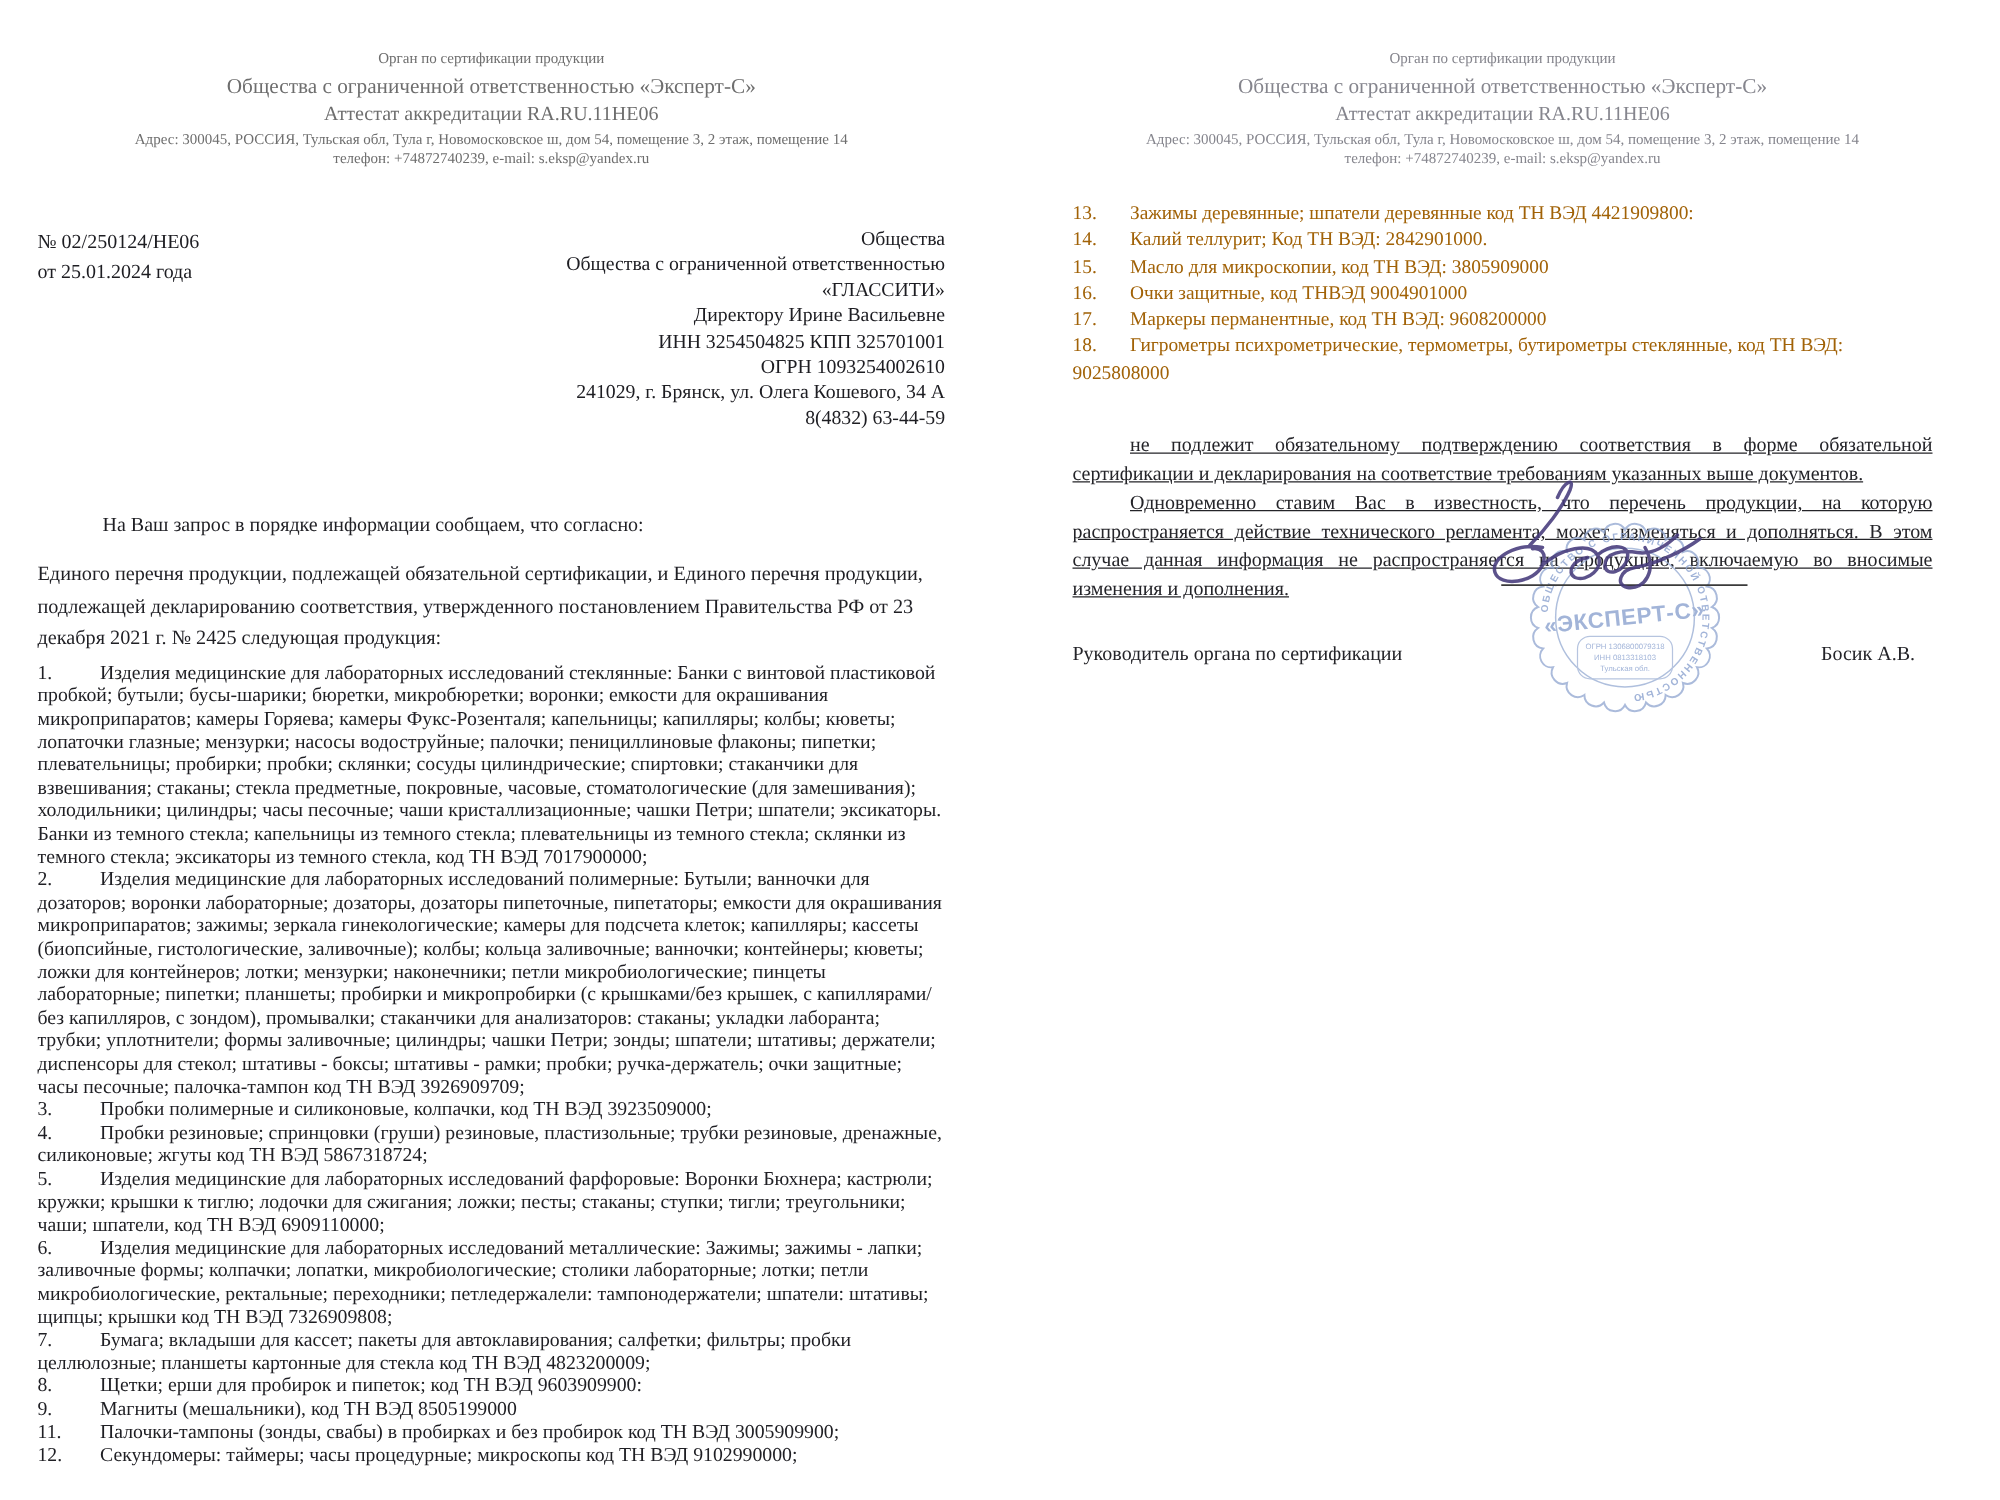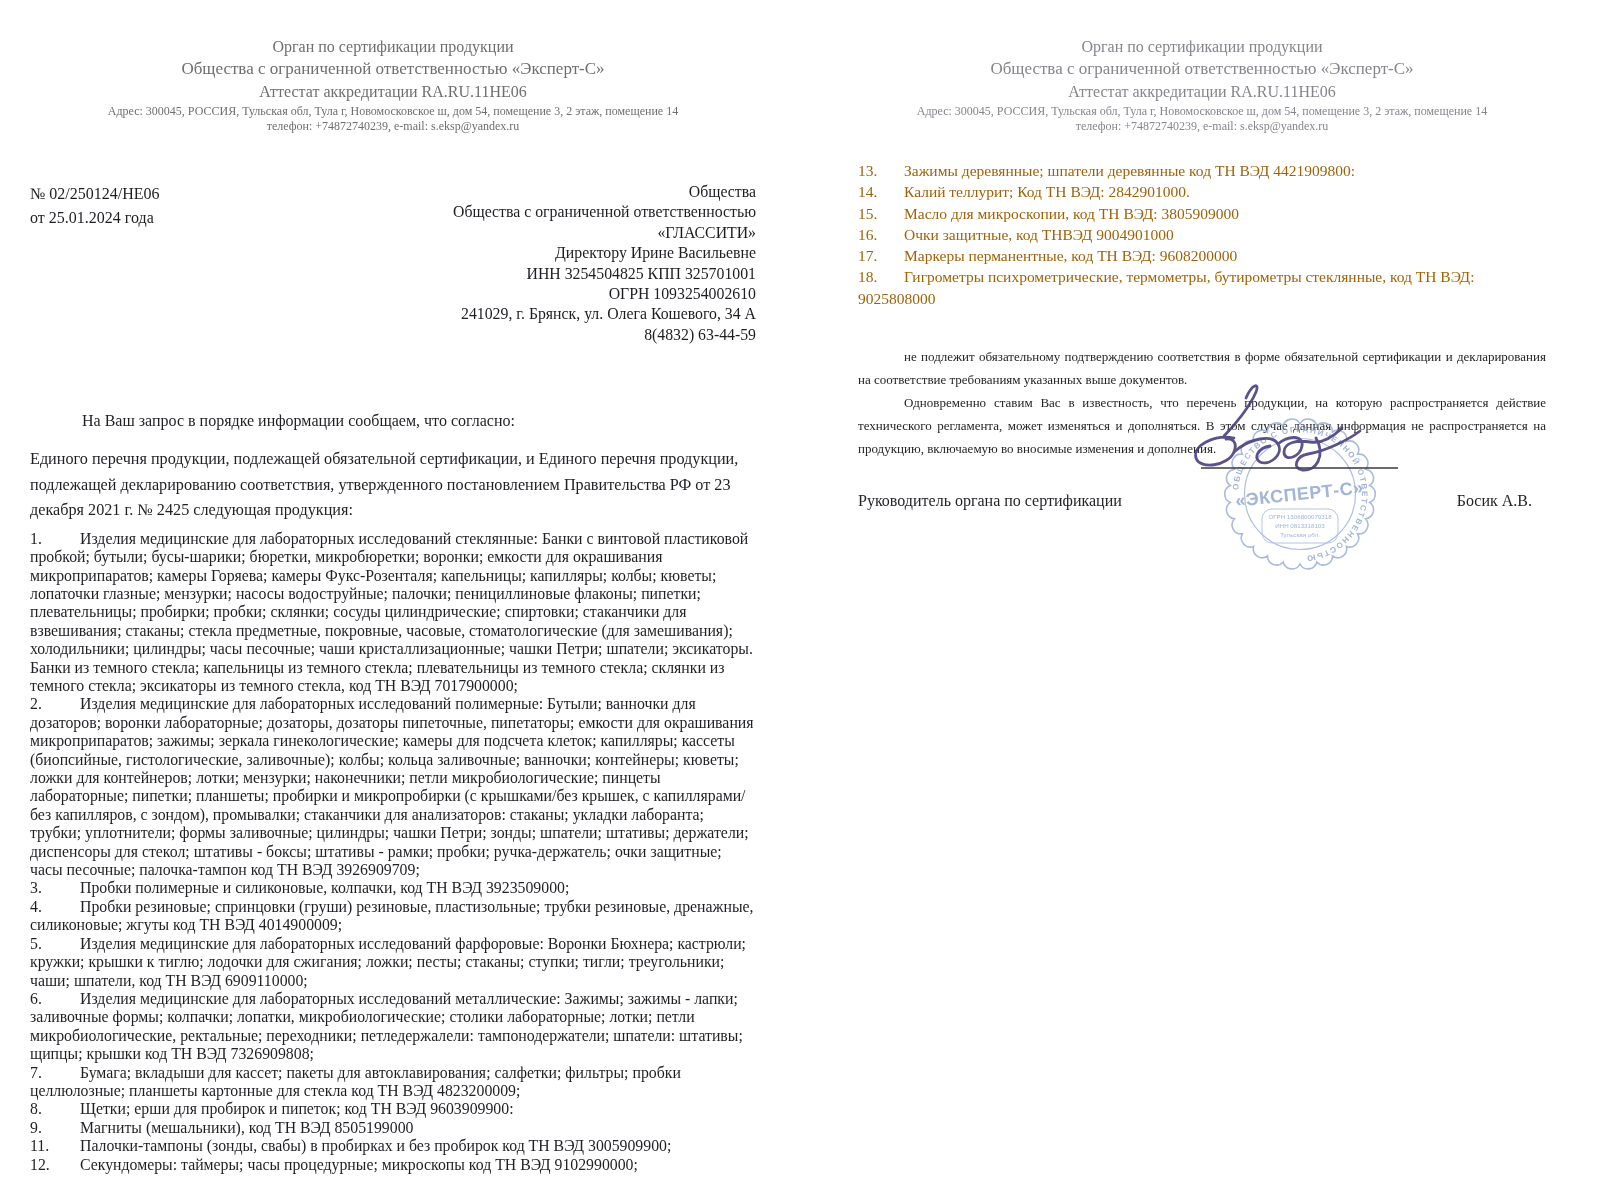--- a/index.html
+++ b/index.html
@@ -7,21 +7,21 @@
     width:1600px;height:1200px;background:#ffffff;overflow:hidden;
     font-family:"Liberation Serif","DejaVu Serif",serif;
     -webkit-font-smoothing:antialiased;
   }
   .page{position:absolute;top:36px;}
   #p1{left:30px;width:726px;}
   #p2{left:858px;width:688px;}
 
   
   .doc-header{text-align:center;}
-  .doc-header .h1{font-size:16px;line-height:21px;}
+  .doc-header .h1{font-size:12px;line-height:21px;}
   .doc-header .h2{font-size:17px;line-height:23px;}
   .doc-header .h3{font-size:16px;line-height:24px;}
   .doc-header .haddr{font-size:12px;line-height:15px;}
   #p1 .doc-header{color:#6e6e6e;}
   #p2 .doc-header{color:#85858d;}
 
   
   .ref-row{display:flex;justify-content:space-between;margin-top:48px;color:#1d1d22;}
   .ref{font-size:16px;line-height:24px;white-space:nowrap;}
   .addressee{text-align:right;font-size:15.8px;line-height:20.4px;}
@@ -30,21 +30,21 @@
   .intro{margin:64px 0 0;text-indent:52px;font-size:16px;line-height:24px;color:#1f1f24;}
   .basis{margin:14px 0 6px;font-size:16.2px;line-height:25.5px;color:#1f1f24;}
   .items{margin-top:2px;}
   .item{margin:0;font-size:15.8px;line-height:18.4px;color:#1f1f24;}
   .item .num{display:inline-block;width:50px;}
 
   #p2 .items{margin-top:26px;}
   #p2 .item{font-size:15.5px;line-height:21.3px;color:#a16207;}
   #p2 .item .num{width:46px;}
 
-  .para{margin:0;font-size:13px;line-height:23px;text-align:justify;text-indent:46px;color:#242429;}
+  .para{margin:0;font-size:16px;line-height:23px;text-align:justify;text-indent:46px;color:#242429;text-decoration:underline;}
   .para.first{margin-top:36px;}
 
   
   .sig-row{position:relative;margin-top:16px;height:80px;font-size:16px;color:#242429;}
   .sig-label{position:absolute;left:0;top:16px;}
   .sig-name{position:absolute;right:14px;top:16px;}
 
   .stamp{position:absolute;left:362px;top:378px;width:160px;height:160px;opacity:.8;filter:blur(.4px);pointer-events:none;}
   .stamp text{font-family:"Liberation Sans","DejaVu Sans",sans-serif;}
   .signature-svg{position:absolute;left:318px;top:340px;width:240px;height:140px;pointer-events:none;}
@@ -80,21 +80,21 @@
       </div>
     </div>
 
     <p class="intro">На Ваш запрос в порядке информации сообщаем, что согласно:</p>
     <p class="basis">Единого перечня продукции, подлежащей обязательной сертификации, и Единого перечня продукции, подлежащей декларированию соответствия, утвержденного постановлением Правительства РФ от 23 декабря 2021 г. № 2425 следующая продукция:</p>
 
     <div class="items">
       <p class="item"><span class="num">1.</span><span>Изделия медицинские для лабораторных исследований стеклянные: Банки с винтовой пластиковой пробкой; бутыли; бусы-шарики; бюретки, микробюретки; воронки; емкости для окрашивания микроприпаратов; камеры Горяева; камеры Фукс-Розенталя; капельницы; капилляры; колбы; кюветы; лопаточки глазные; мензурки; насосы водоструйные; палочки; пенициллиновые флаконы; пипетки; плевательницы; пробирки; пробки; склянки; сосуды цилиндрические; спиртовки; стаканчики для взвешивания; стаканы; стекла предметные, покровные, часовые, стоматологические (для замешивания); холодильники; цилиндры; часы песочные; чаши кристаллизационные; чашки Петри; шпатели; эксикаторы. Банки из темного стекла; капельницы из темного стекла; плевательницы из темного стекла; склянки из темного стекла; эксикаторы из темного стекла, код ТН ВЭД 7017900000;</span></p>
       <p class="item"><span class="num">2.</span><span>Изделия медицинские для лабораторных исследований полимерные: Бутыли; ванночки для дозаторов; воронки лабораторные; дозаторы, дозаторы пипеточные, пипетаторы; емкости для окрашивания микроприпаратов; зажимы; зеркала гинекологические; камеры для подсчета клеток; капилляры; кассеты (биопсийные, гистологические, заливочные); колбы; кольца заливочные; ванночки; контейнеры; кюветы; ложки для контейнеров; лотки; мензурки; наконечники; петли микробиологические; пинцеты лабораторные; пипетки; планшеты; пробирки и микропробирки (с крышками/без крышек, с капиллярами/без капилляров, с зондом), промывалки; стаканчики для анализаторов: стаканы; укладки лаборанта; трубки; уплотнители; формы заливочные; цилиндры; чашки Петри; зонды; шпатели; штативы; держатели; диспенсоры для стекол; штативы - боксы; штативы - рамки; пробки; ручка-держатель; очки защитные; часы песочные; палочка-тампон код ТН ВЭД 3926909709;</span></p>
       <p class="item"><span class="num">3.</span><span>Пробки полимерные и силиконовые, колпачки, код ТН ВЭД 3923509000;</span></p>
-      <p class="item"><span class="num">4.</span><span>Пробки резиновые; спринцовки (груши) резиновые, пластизольные; трубки резиновые, дренажные, силиконовые; жгуты код ТН ВЭД 4014900009;</span></p>
+      <p class="item"><span class="num">4.</span><span>Пробки резиновые; спринцовки (груши) резиновые, пластизольные; трубки резиновые, дренажные, силиконовые; жгуты код ТН ВЭД 5867318724;</span></p>
       <p class="item"><span class="num">5.</span><span>Изделия медицинские для лабораторных исследований фарфоровые: Воронки Бюхнера; кастрюли; кружки; крышки к тиглю; лодочки для сжигания; ложки; песты; стаканы; ступки; тигли; треугольники; чаши; шпатели, код ТН ВЭД 6909110000;</span></p>
       <p class="item"><span class="num">6.</span><span>Изделия медицинские для лабораторных исследований металлические: Зажимы; зажимы - лапки; заливочные формы; колпачки; лопатки, микробиологические; столики лабораторные; лотки; петли микробиологические, ректальные; переходники; петледержалели: тампонодержатели; шпатели: штативы; щипцы; крышки код ТН ВЭД 7326909808;</span></p>
       <p class="item"><span class="num">7.</span><span>Бумага; вкладыши для кассет; пакеты для автоклавирования; салфетки; фильтры; пробки целлюлозные; планшеты картонные для стекла код ТН ВЭД 4823200009;</span></p>
       <p class="item"><span class="num">8.</span><span>Щетки; ерши для пробирок и пипеток; код ТН ВЭД 9603909900:</span></p>
       <p class="item"><span class="num">9.</span><span>Магниты (мешальники), код ТН ВЭД 8505199000</span></p>
       <p class="item"><span class="num">11.</span><span>Палочки-тампоны (зонды, свабы) в пробирках и без пробирок код ТН ВЭД 3005909900;</span></p>
       <p class="item"><span class="num">12.</span><span>Секундомеры: таймеры; часы процедурные; микроскопы код ТН ВЭД 9102990000;</span></p>
     </div>
   </section>
 

